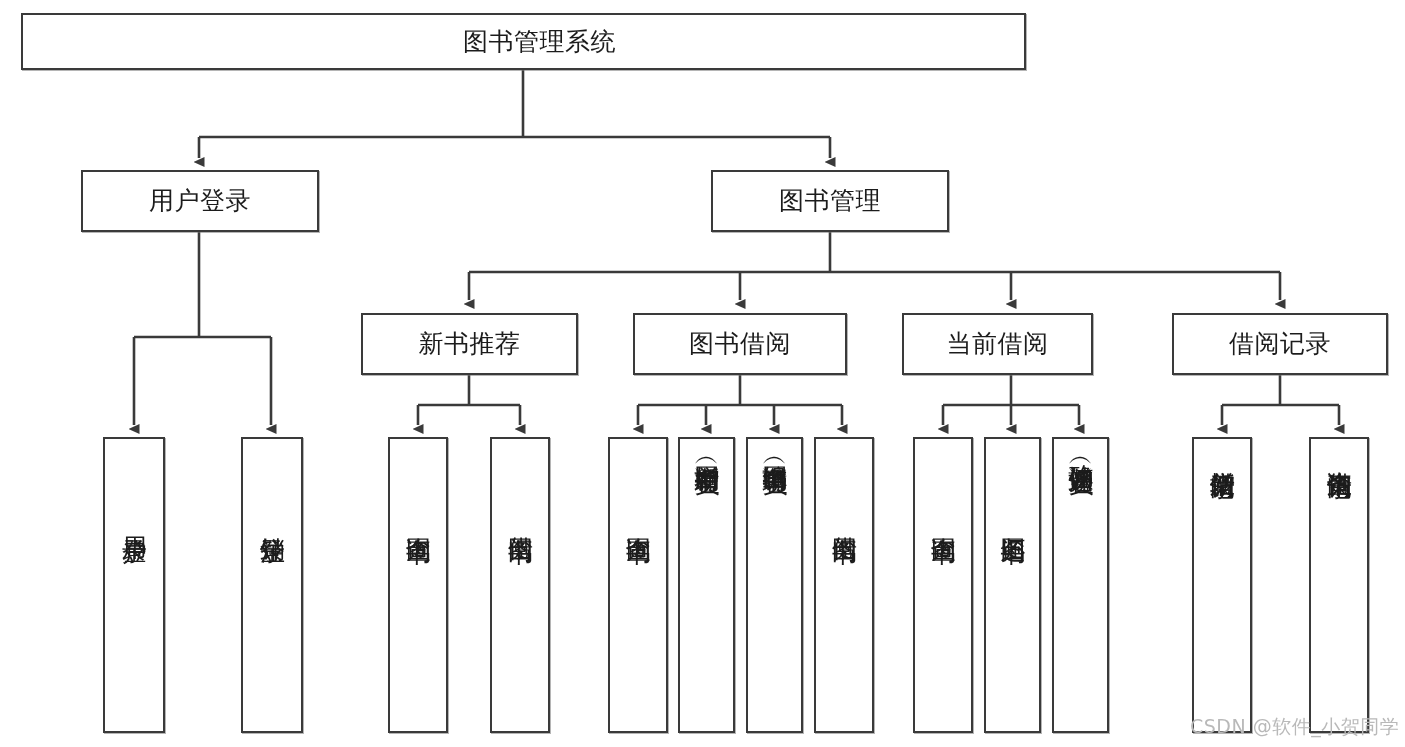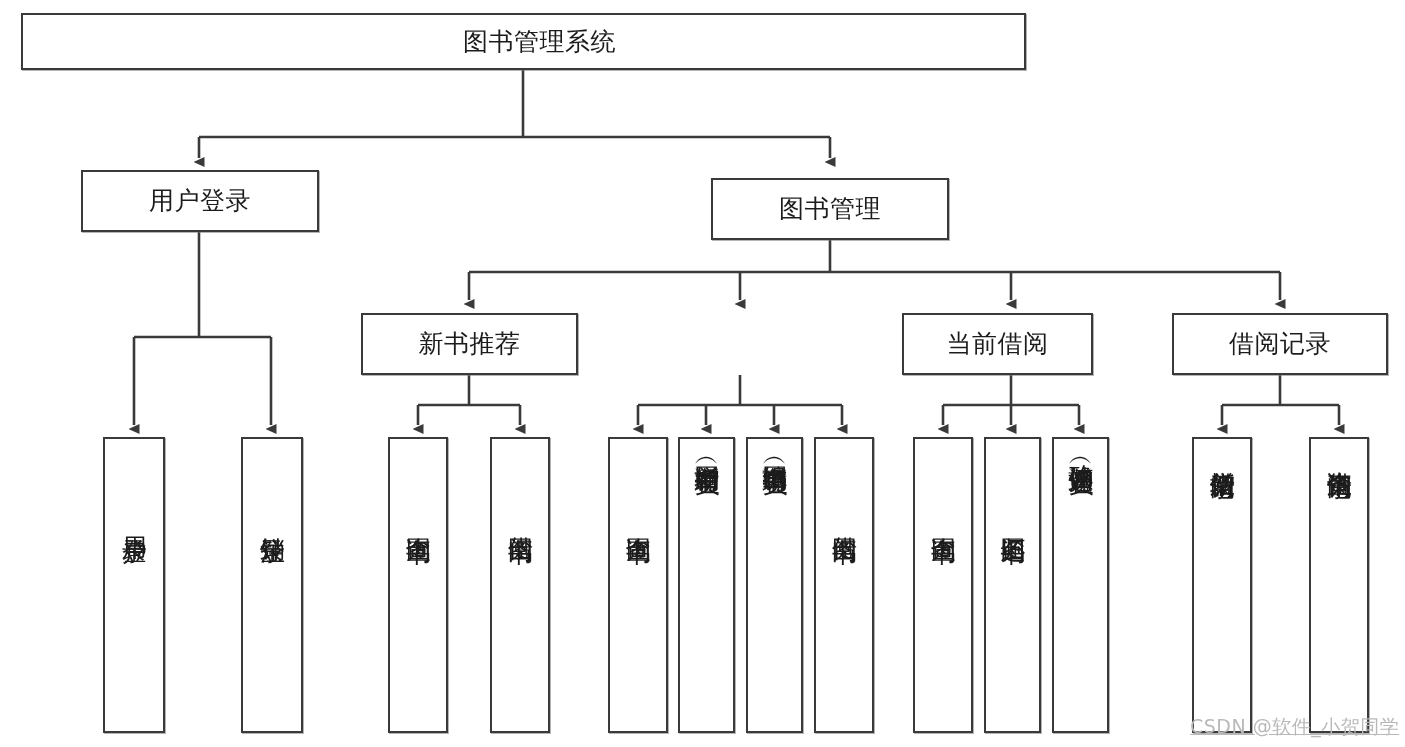--- a/index.html
+++ b/index.html
@@ -128,27 +128,30 @@
     </g>
   </svg>
 
   <div class="node root horiz" style="left:21px; top:13px; width:1005px; height:57px;">
     <span>图书管理系统</span>
   </div>
 
   <div class="node horiz" style="left:81px; top:170px; width:238px; height:62px;">
     <span>用户登录</span>
   </div>
-  <div class="node horiz" style="left:711px; top:170px; width:238px; height:62px;margin-top:8px;">
+  <div class="node horiz" style="left:711px; top:170px; width:238px; height:62px;">
     <span>图书管理</span>
   </div>
 
   <div class="node horiz" style="left:361px; top:313px; width:217px; height:62px;text-align:center;">
     <span>新书推荐</span>
   </div>
+  <div class="node horiz" style="left:633px; top:313px; width:214px; height:62px;">
+    <span>图书借阅</span>
+  </div>
   <div class="node horiz" style="left:902px; top:313px; width:191px; height:62px;">
     <span>当前借阅</span>
   </div>
   <div class="node horiz" style="left:1172px; top:313px; width:216px; height:62px;">
     <span>借阅记录</span>
   </div>
 
   <div class="node leaf" style="left:103px; top:437px; width:62px; height:296px;">
     <span class="vtext pad-mid">用户登录</span>
   </div>
@@ -186,15 +189,15 @@
     <span class="vtext pad-none">确认归还（管理员）</span>
   </div>
 
   <div class="node leaf" style="left:1192px; top:437px; width:60px; height:296px;">
     <span class="vtext pad-small">新增借阅记录</span>
   </div>
   <div class="node leaf" style="left:1309px; top:437px; width:60px; height:296px;">
     <span class="vtext pad-small">查询借阅记录</span>
   </div>
 
-  <div class="watermark" style="left:1190px; top:714px;text-decoration:underline;">CSDN @软件_小贺同学</div>
+  <div class="watermark" style="left:1190px; top:714px;">CSDN @软件_小贺同学</div>
 
 </div>
 
 </body></html>

